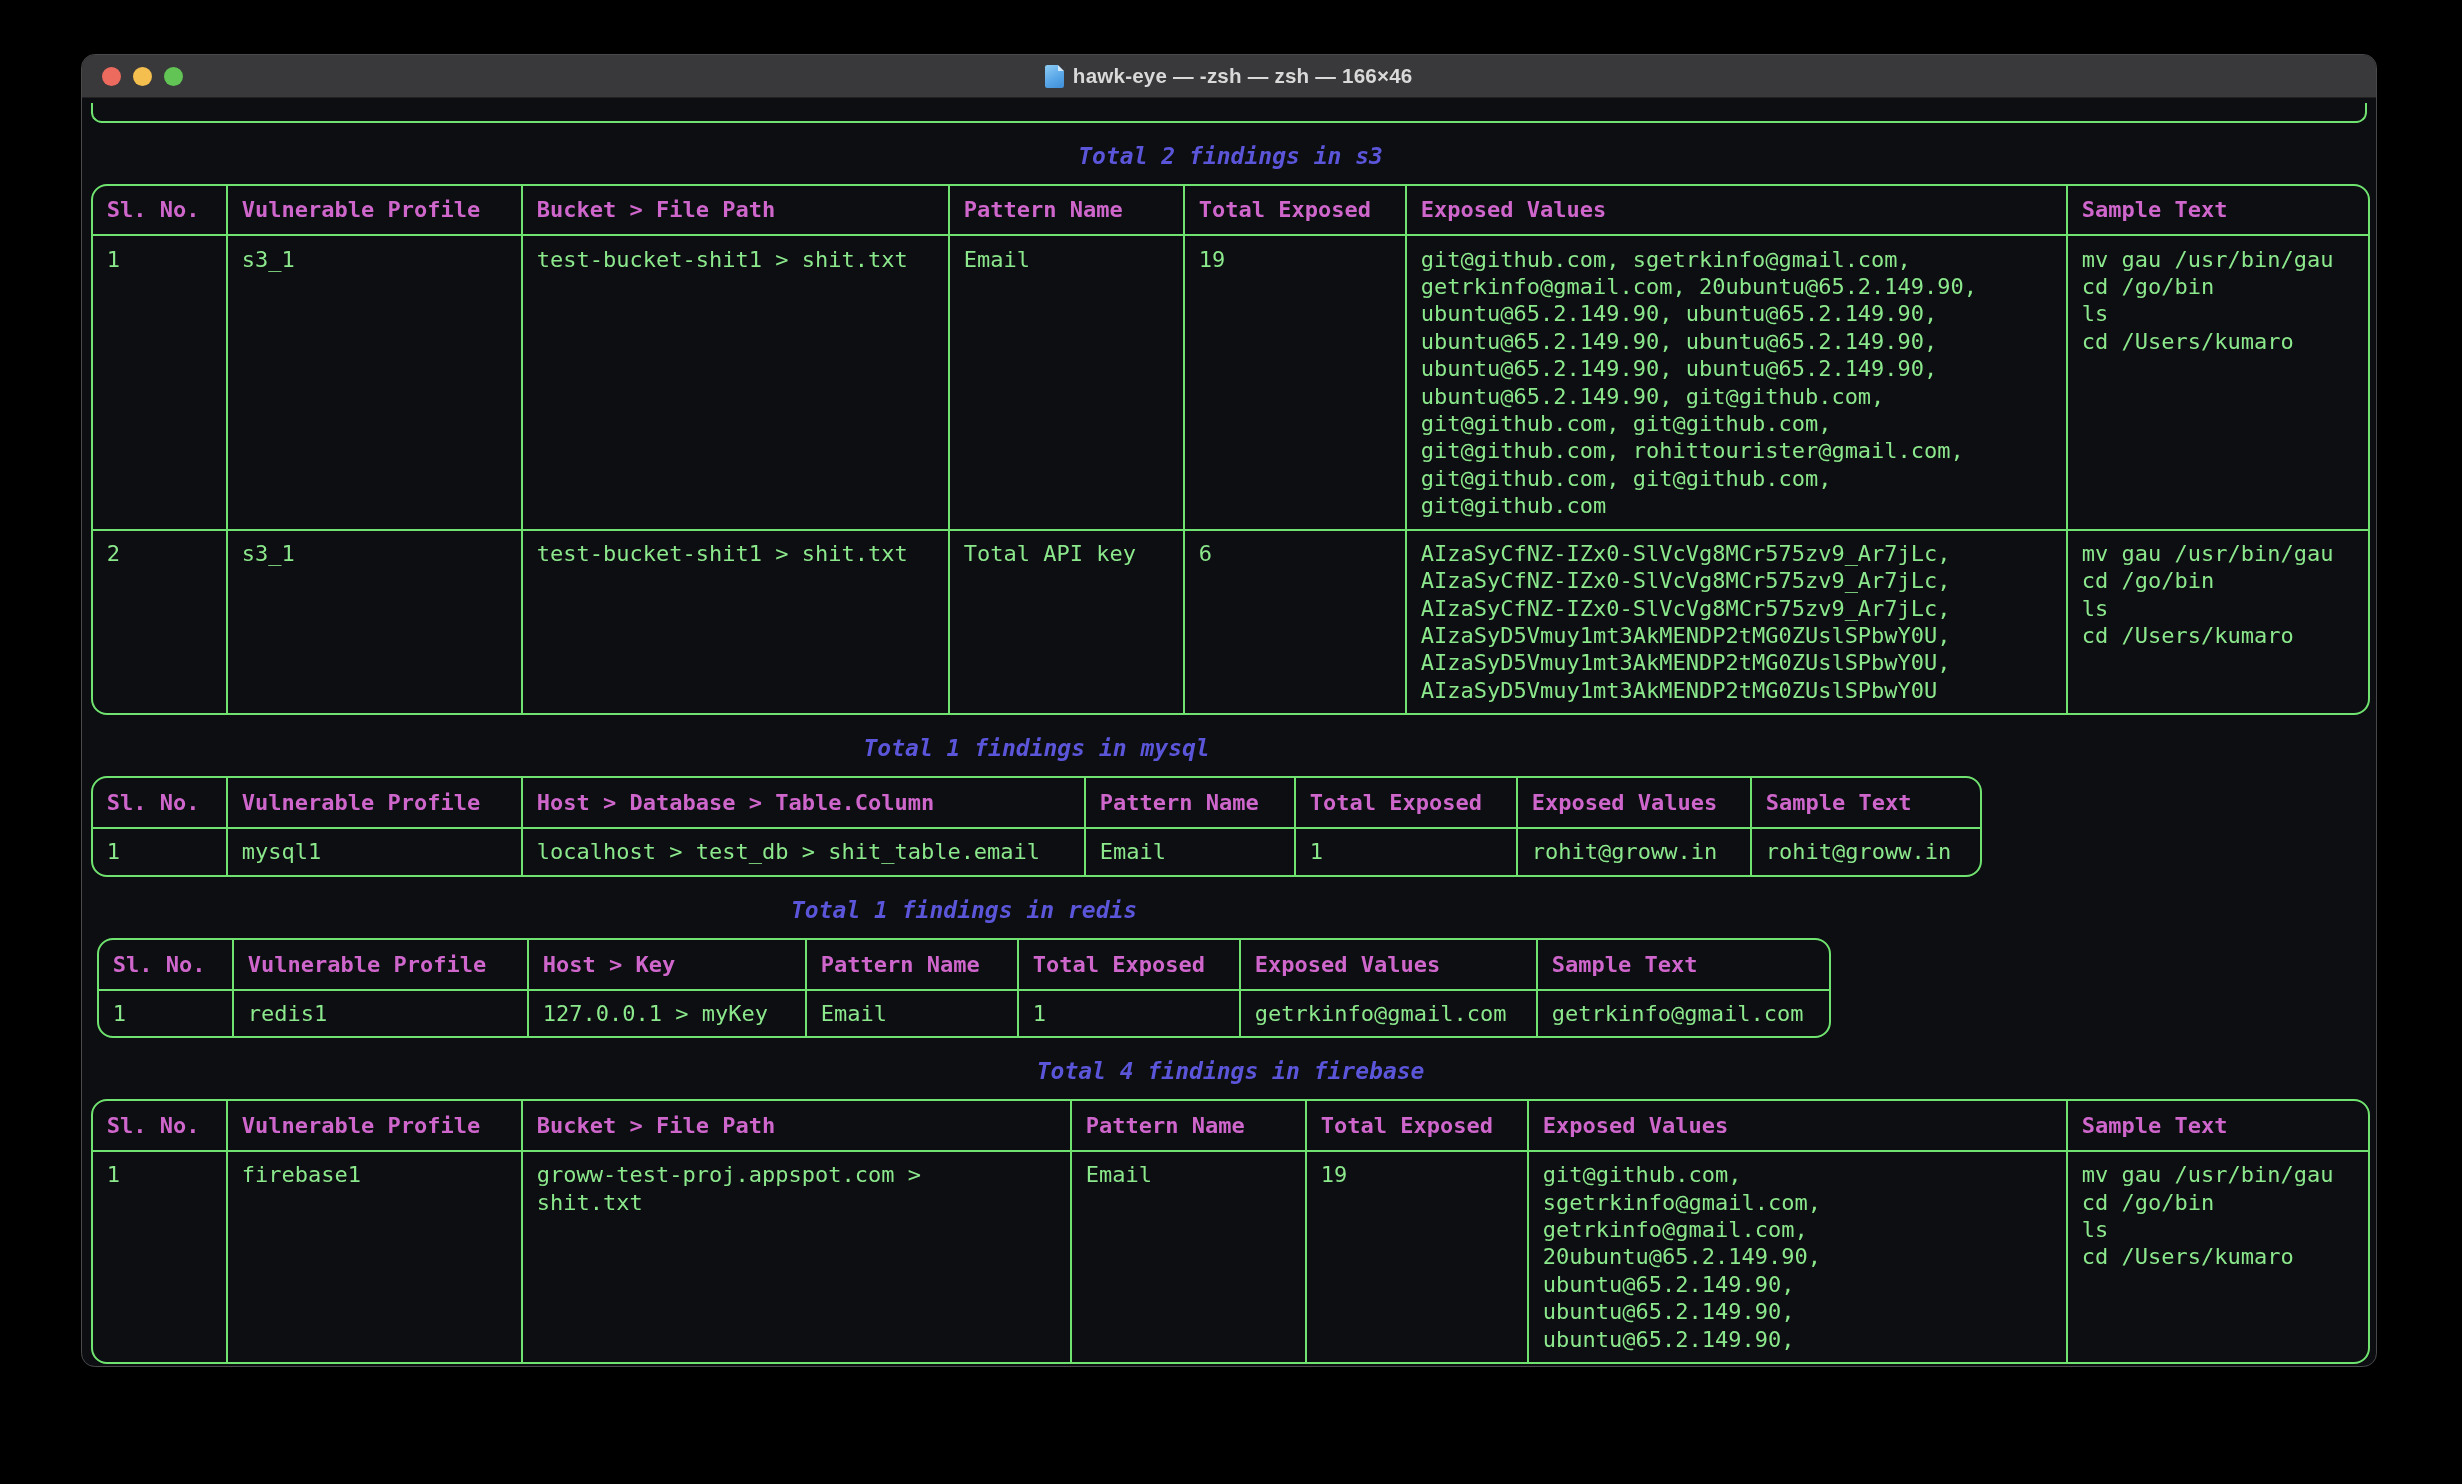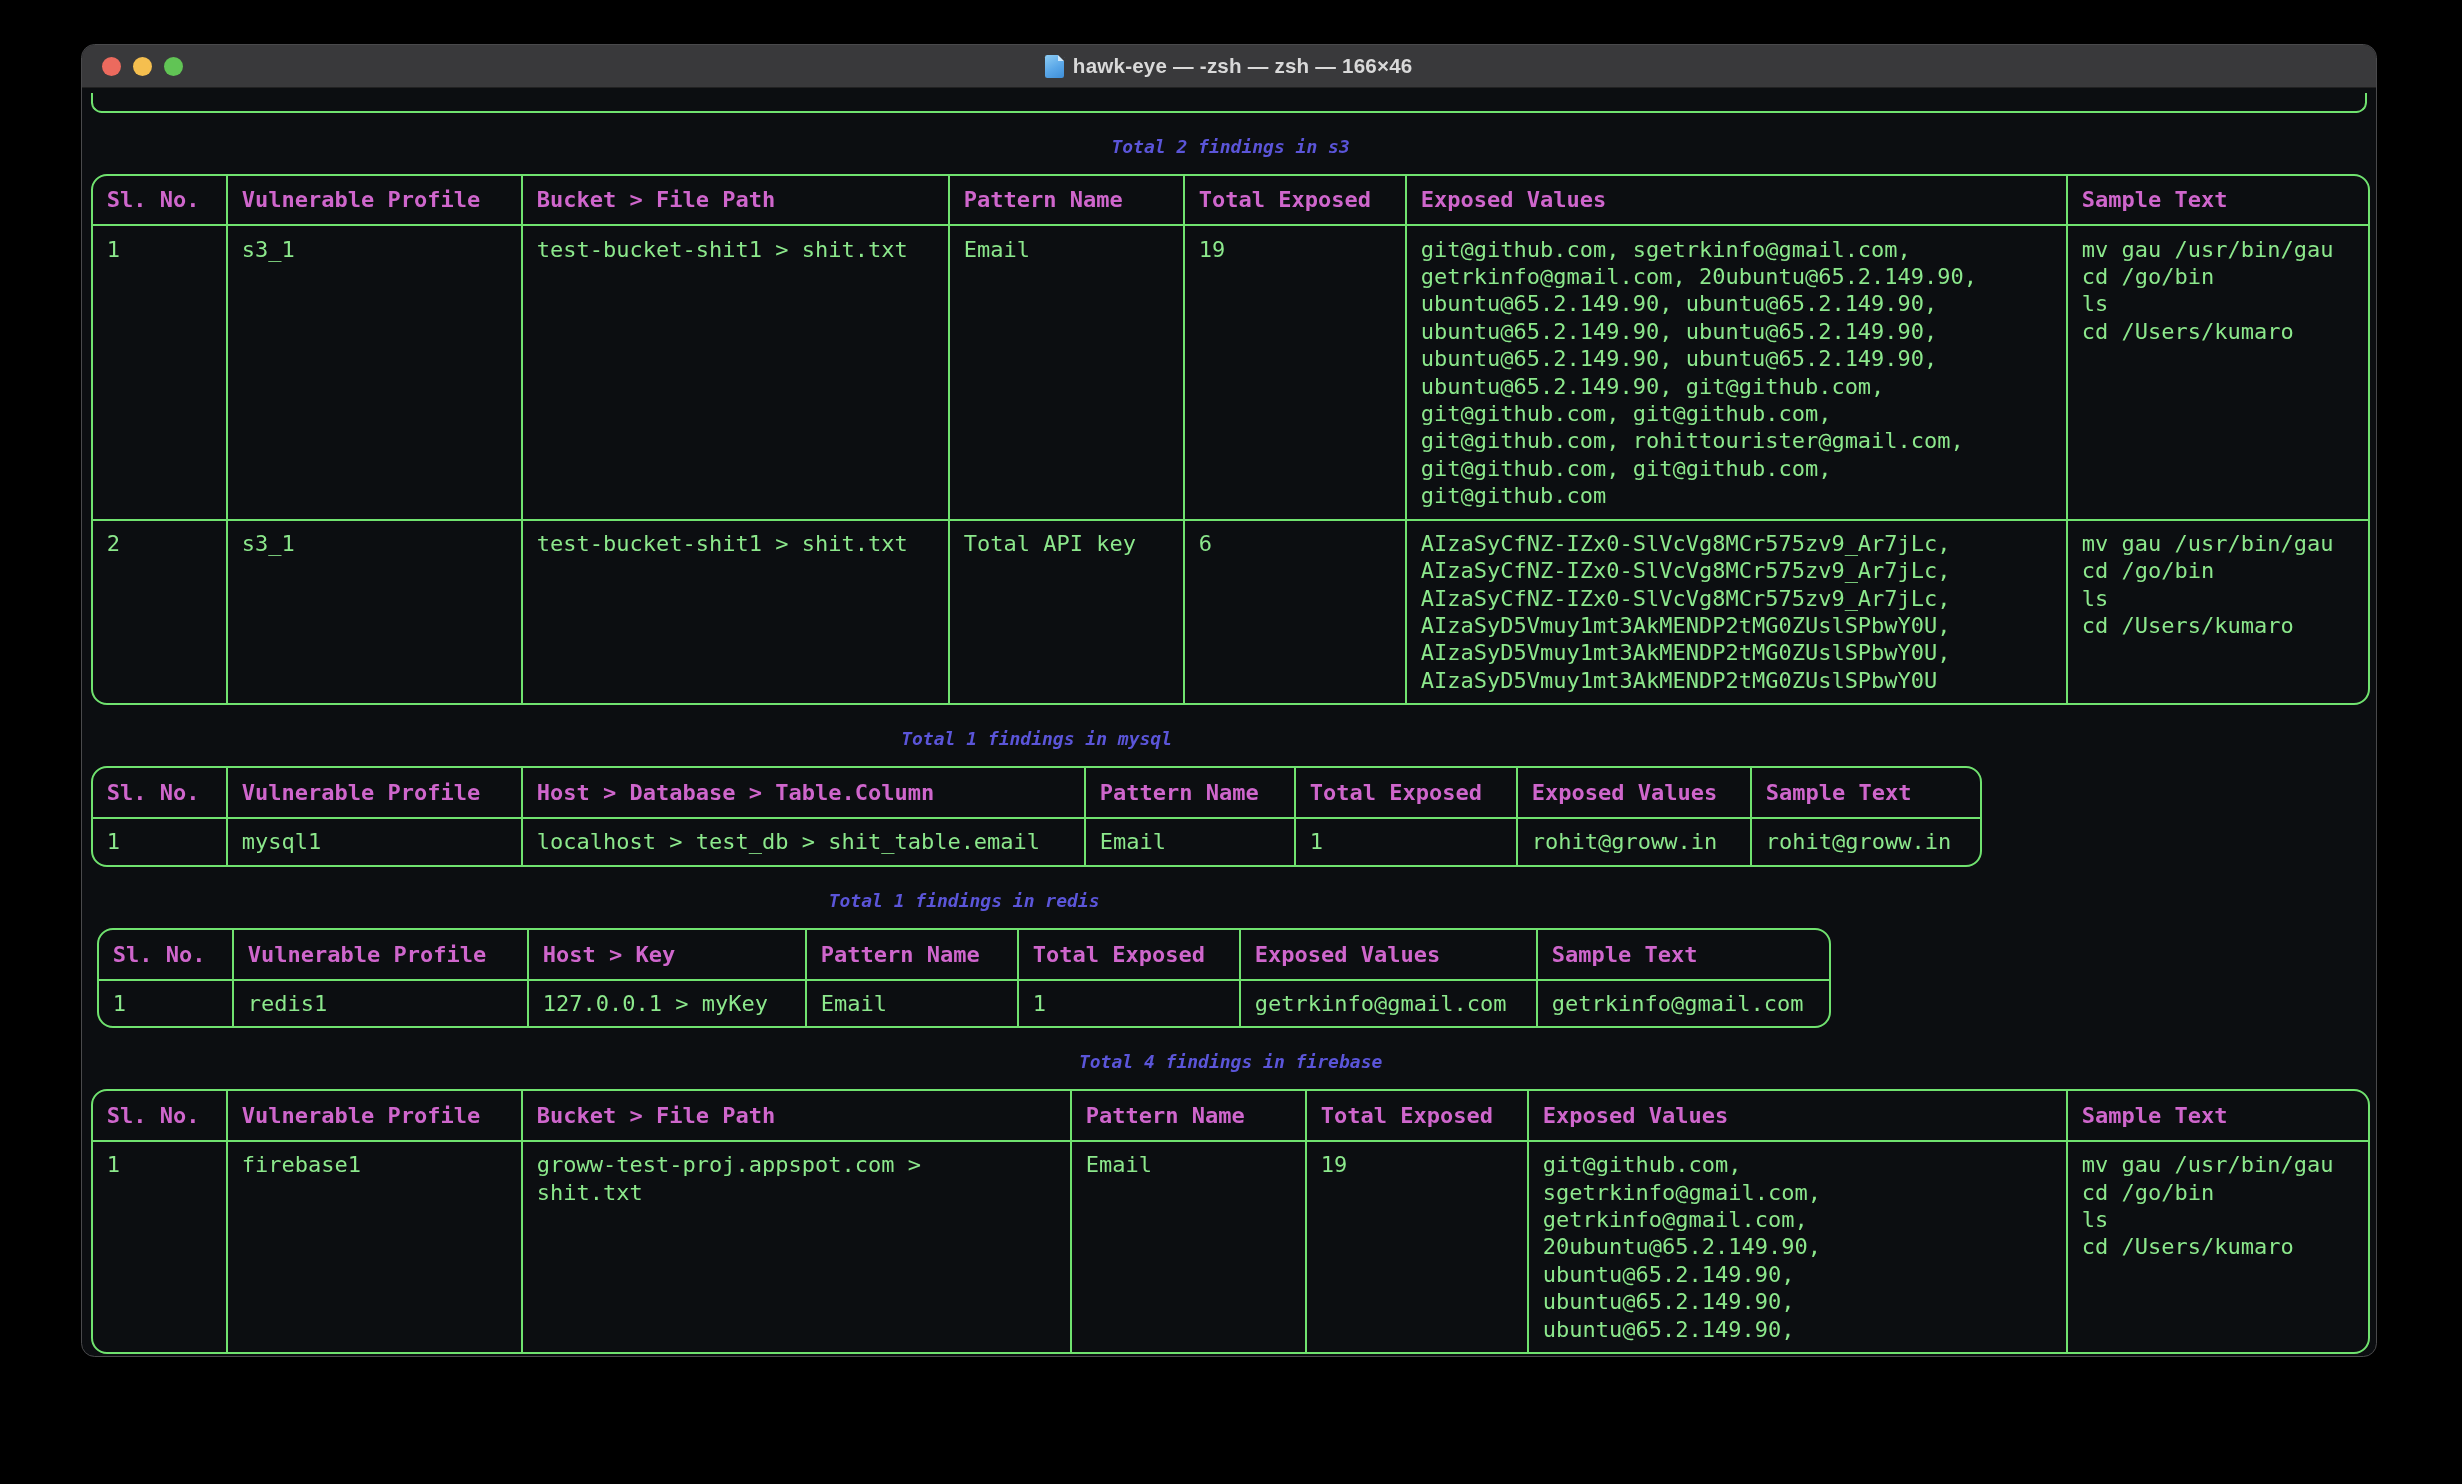--- a/index.html
+++ b/index.html
@@ -1,20 +1,20 @@
 <!DOCTYPE html>
 <html style="font-size:12.2px"><head>
 <meta charset="utf-8">
 <style>
   * { margin:0; padding:0; box-sizing:border-box; }
   html,body { width:2462px; height:1484px; background:#000; overflow:hidden; }
   body { font-family:"DejaVu Sans Mono","Liberation Mono",monospace; }
 
   .window {
-    position:absolute; left:81px; top:44px; width:2296px; height:1313px;
+    position:absolute; left:81px; top:54px; width:2296px; height:1313px;
     background:#0c0e11; border:0.8px solid #4a4a4c; border-radius:13.7px;
     overflow:hidden;
   }
   .titlebar {
     height:43px; background:#39393b; display:flex; align-items:center;
     position:relative; border-bottom:0.8px solid #222;
   }
   .traffic { display:flex; gap:12.2px; margin-left:20px; }
   .light { width:19px; height:19px; border-radius:50%; border:none; padding:0; }
   .light.red { background:#ec6a5e; }
@@ -48,21 +48,21 @@
   
   .prev-table-edge {
     height:20px; margin:0 0 0 0;
     border-left:2.3px solid #70e26f; border-right:2.3px solid #70e26f;
     border-bottom:2.3px solid #70e26f; border-radius:0 0 10.7px 10.7px;
   }
 
   .section { margin-top:0; }
   .sec-title {
     margin-top:20px; margin-bottom:13.7px; text-align:center;
-    color:#5b55d9; font-weight:700; font-style:italic; font-size:18px;
+    color:#5b55d9; font-weight:700; font-style:italic; font-size:23px;
   }
   .frame {
     border:2.3px solid #70e26f; border-radius:16px; overflow:hidden;
   }
   table { border-collapse:collapse; table-layout:fixed; width:100%; }
   th, td {
     text-align:left; vertical-align:top;
     border-right:2.3px solid #70e26f; border-bottom:2.3px solid #70e26f;
     overflow:hidden;
   }

